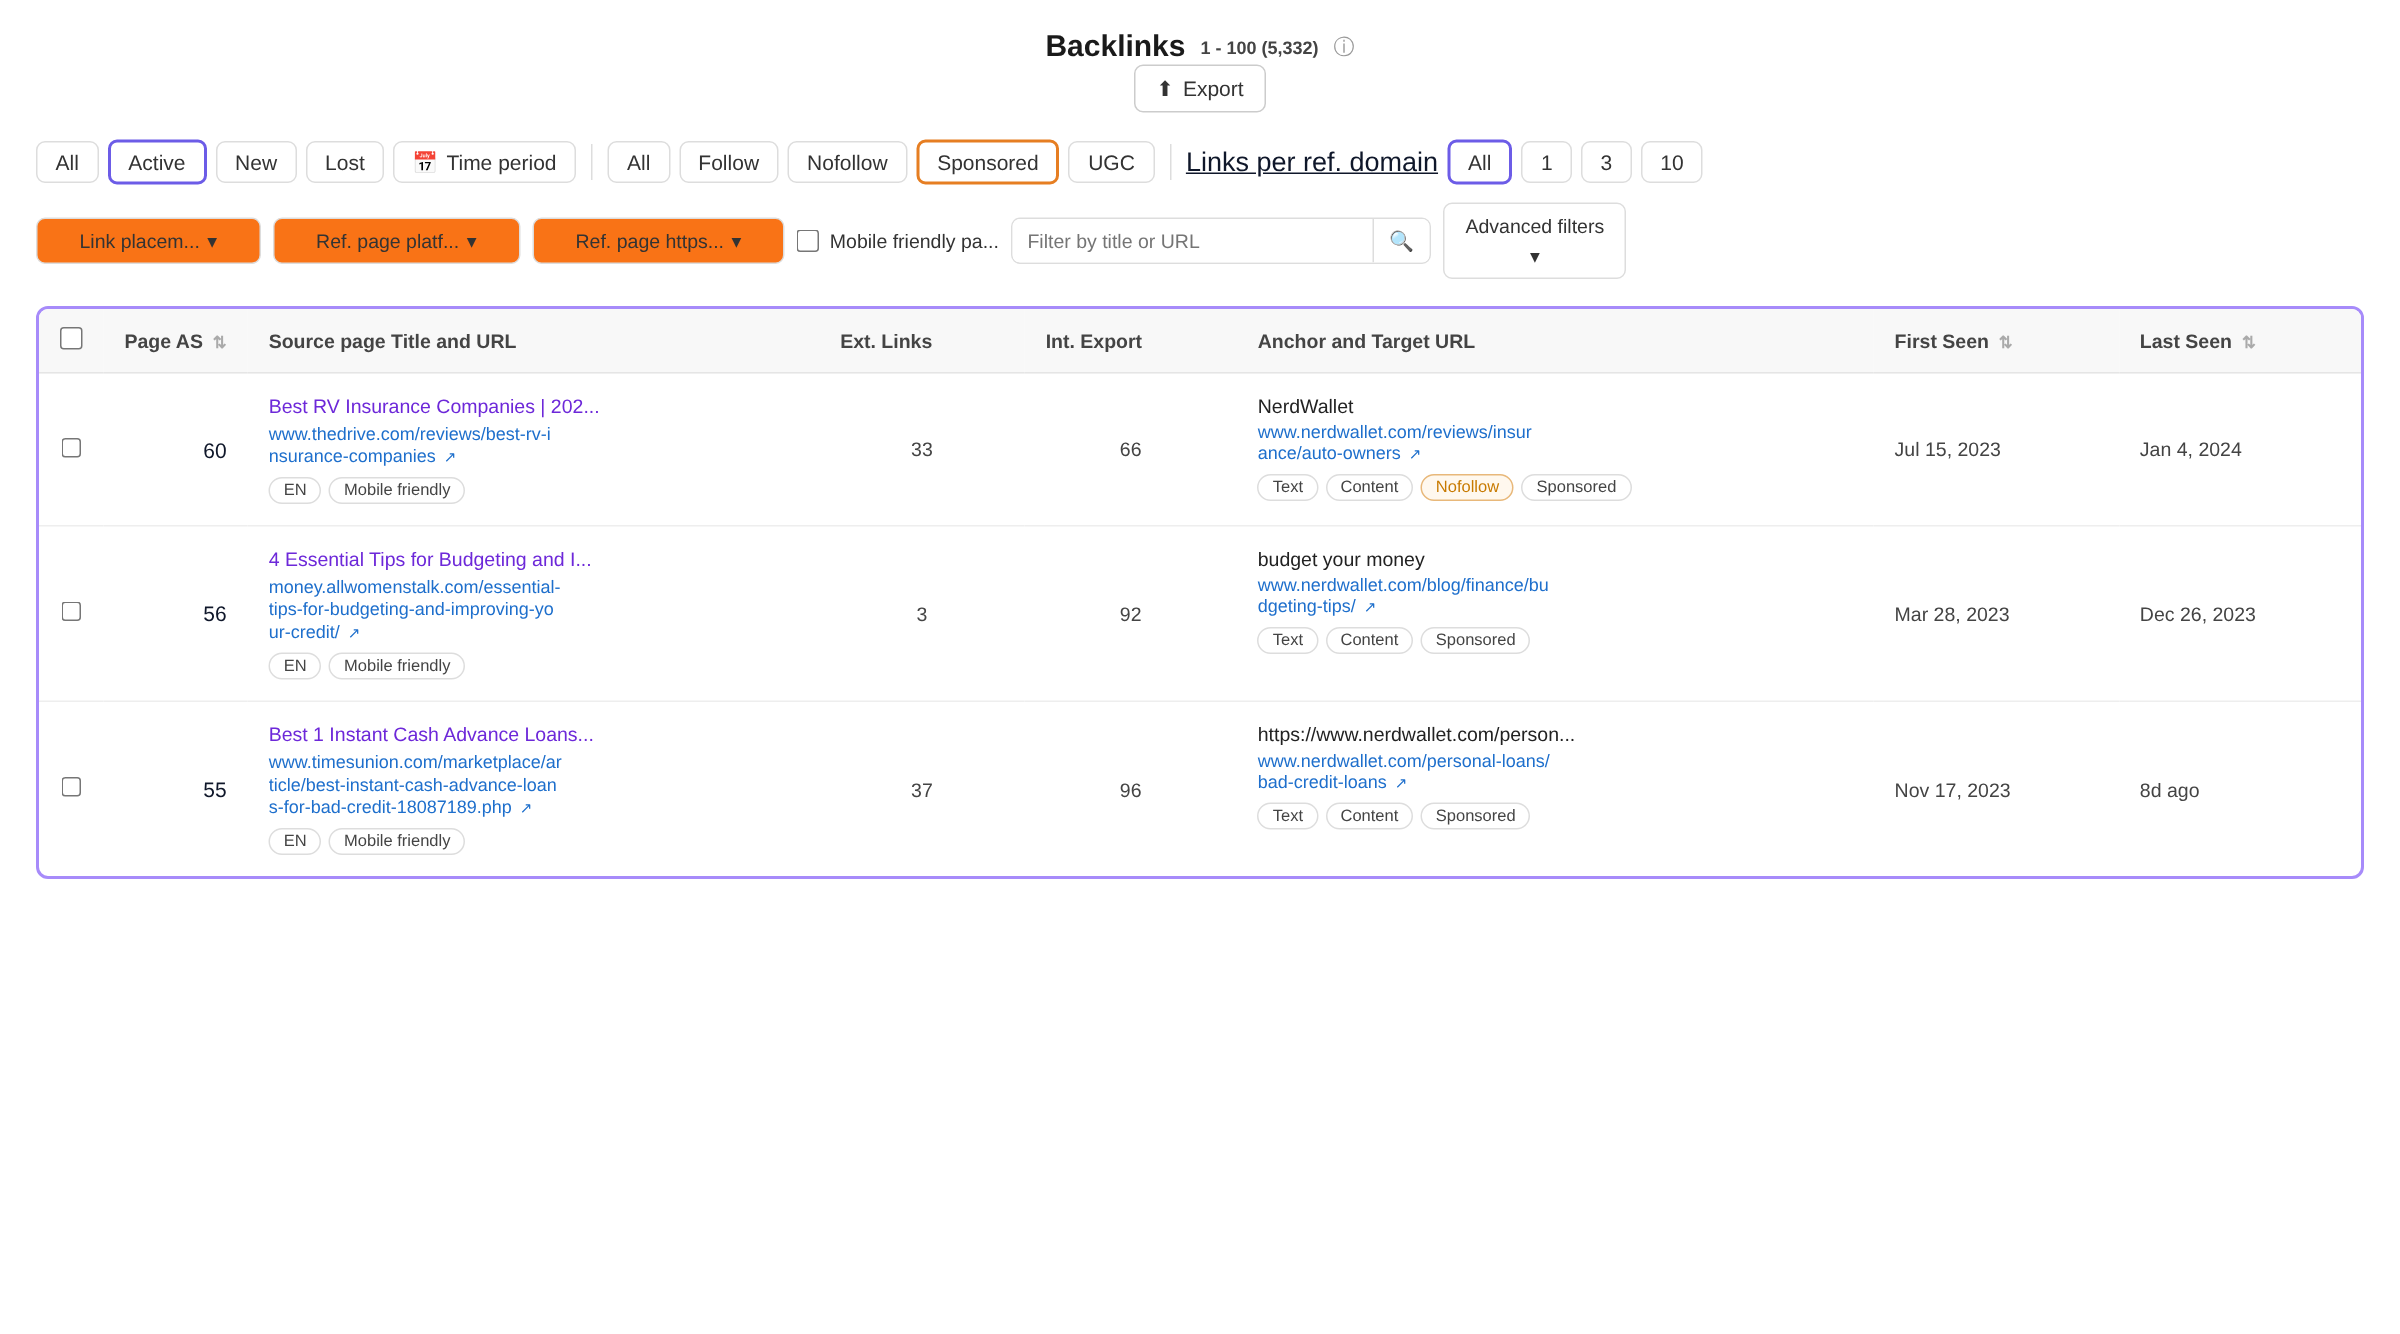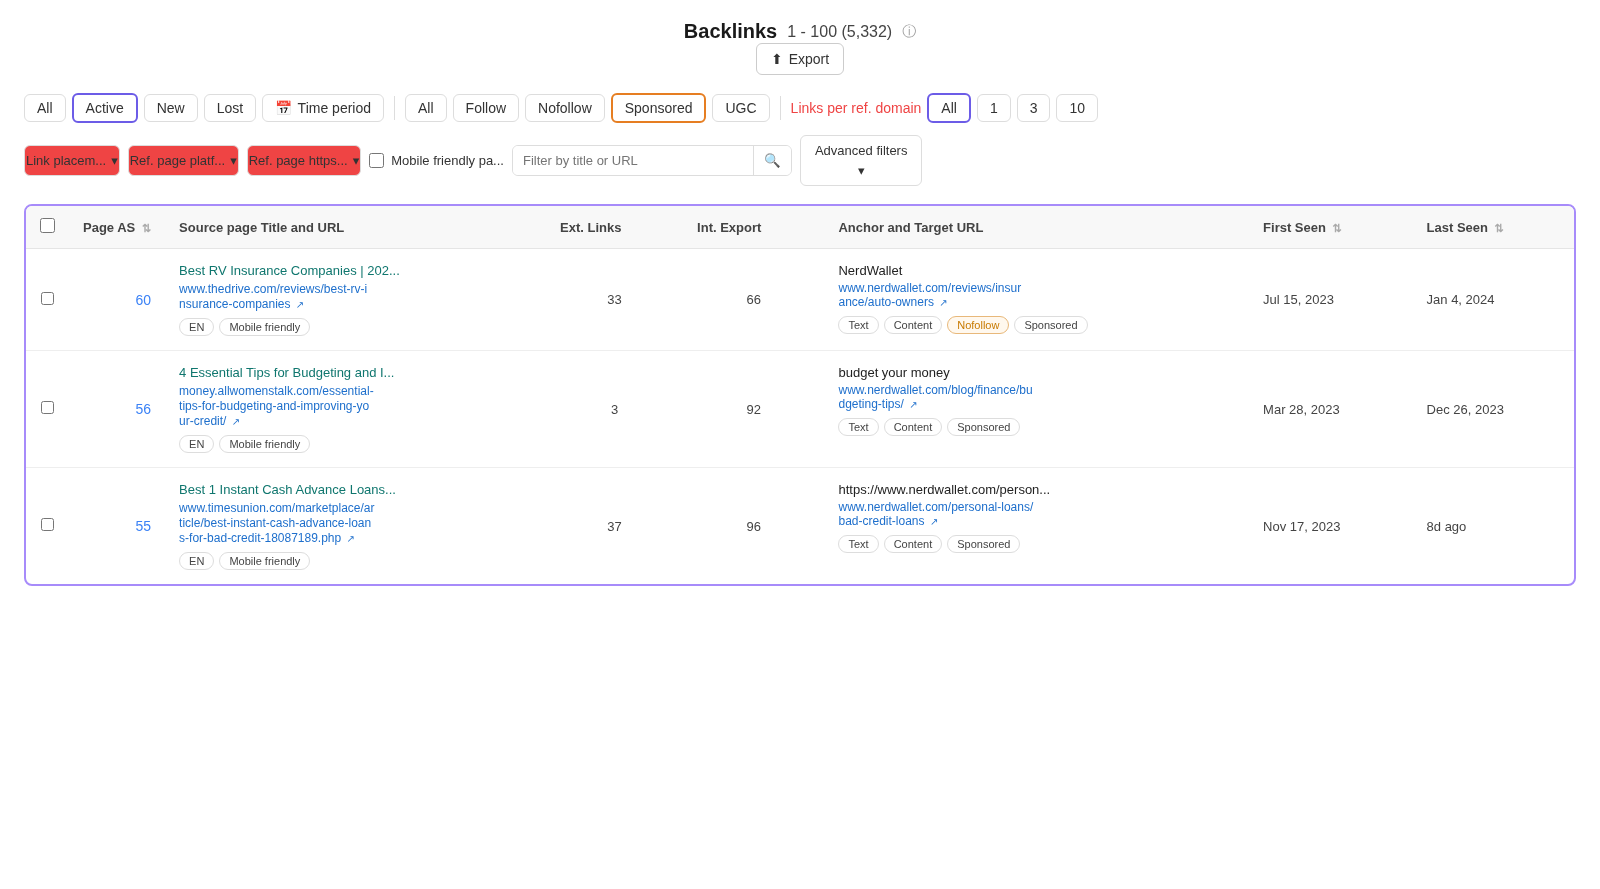--- a/index.html
+++ b/index.html
@@ -20,22 +20,22 @@
       flex-direction: column;
     }
     .header-title {
       display: flex;
       align-items: center;
       gap: 8px;
       font-size: 20px;
       font-weight: 700;
     }
     .header-count {
-      font-size: 16px;
-      font-weight: 400;
+      font-size: 12px;
+      font-weight: 700;
       color: #444;
     }
     .info-icon {
       color: #999;
       font-size: 14px;
       cursor: pointer;
     }
     .export-btn {
       display: flex;
       align-items: center;
@@ -78,23 +78,24 @@
       color: #333;
       font-weight: 500;
     }
     .filter-divider {
       width: 1px;
       height: 24px;
       background: #ddd;
       margin: 0 4px;
     }
     .links-per-label {
-      font-size: 14px;
-      color: #ef4444;
+      font-size: 18px;
+      color: #0f172a;
       white-space: nowrap;
+      text-decoration: underline;
     }
     .time-period-btn {
       display: flex;
       align-items: center;
       gap: 5px;
       padding: 5px 12px;
       border: 1px solid #ddd;
       border-radius: 6px;
       background: #fff;
       font-size: 14px;
@@ -108,24 +109,24 @@
       display: flex;
       align-items: center;
       gap: 8px;
       margin-bottom: 18px;
       flex-wrap: wrap;
     }
     .dropdown-btn {
       display: flex;
       align-items: center;
       gap: 5px;
-      padding: 7px 1px;
+      padding: 7px 28px;
       border: 1px solid #ddd;
       border-radius: 6px;
-      background: #ef4444;
+      background: #f97316;
       font-size: 13px;
       cursor: pointer;
       color: #333;
       white-space: nowrap;
     }
     .mobile-friendly-label {
       display: flex;
       align-items: center;
       gap: 7px;
       font-size: 13px;
@@ -211,31 +212,31 @@
     tbody tr:last-child td { border-bottom: none; }
     .checkbox-cell {
       width: 30px;
       text-align: center;
       vertical-align: middle;
     }
     .page-as-cell {
       text-align: right;
       font-size: 14px;
       font-weight: 500;
-      color: #3b82f6;
+      color: #0f172a;
       width: 80px;
       vertical-align: middle;
     }
     .source-cell {
       max-width: 340px;
     }
     .source-title {
       font-size: 13px;
       font-weight: 500;
-      color: #0f766e;
+      color: #6d28d9;
       margin-bottom: 3px;
     }
     .source-url {
       color: #1e6fcc;
       font-size: 12px;
       text-decoration: none;
       display: inline;
       word-break: break-all;
     }
     .ext-icon {

